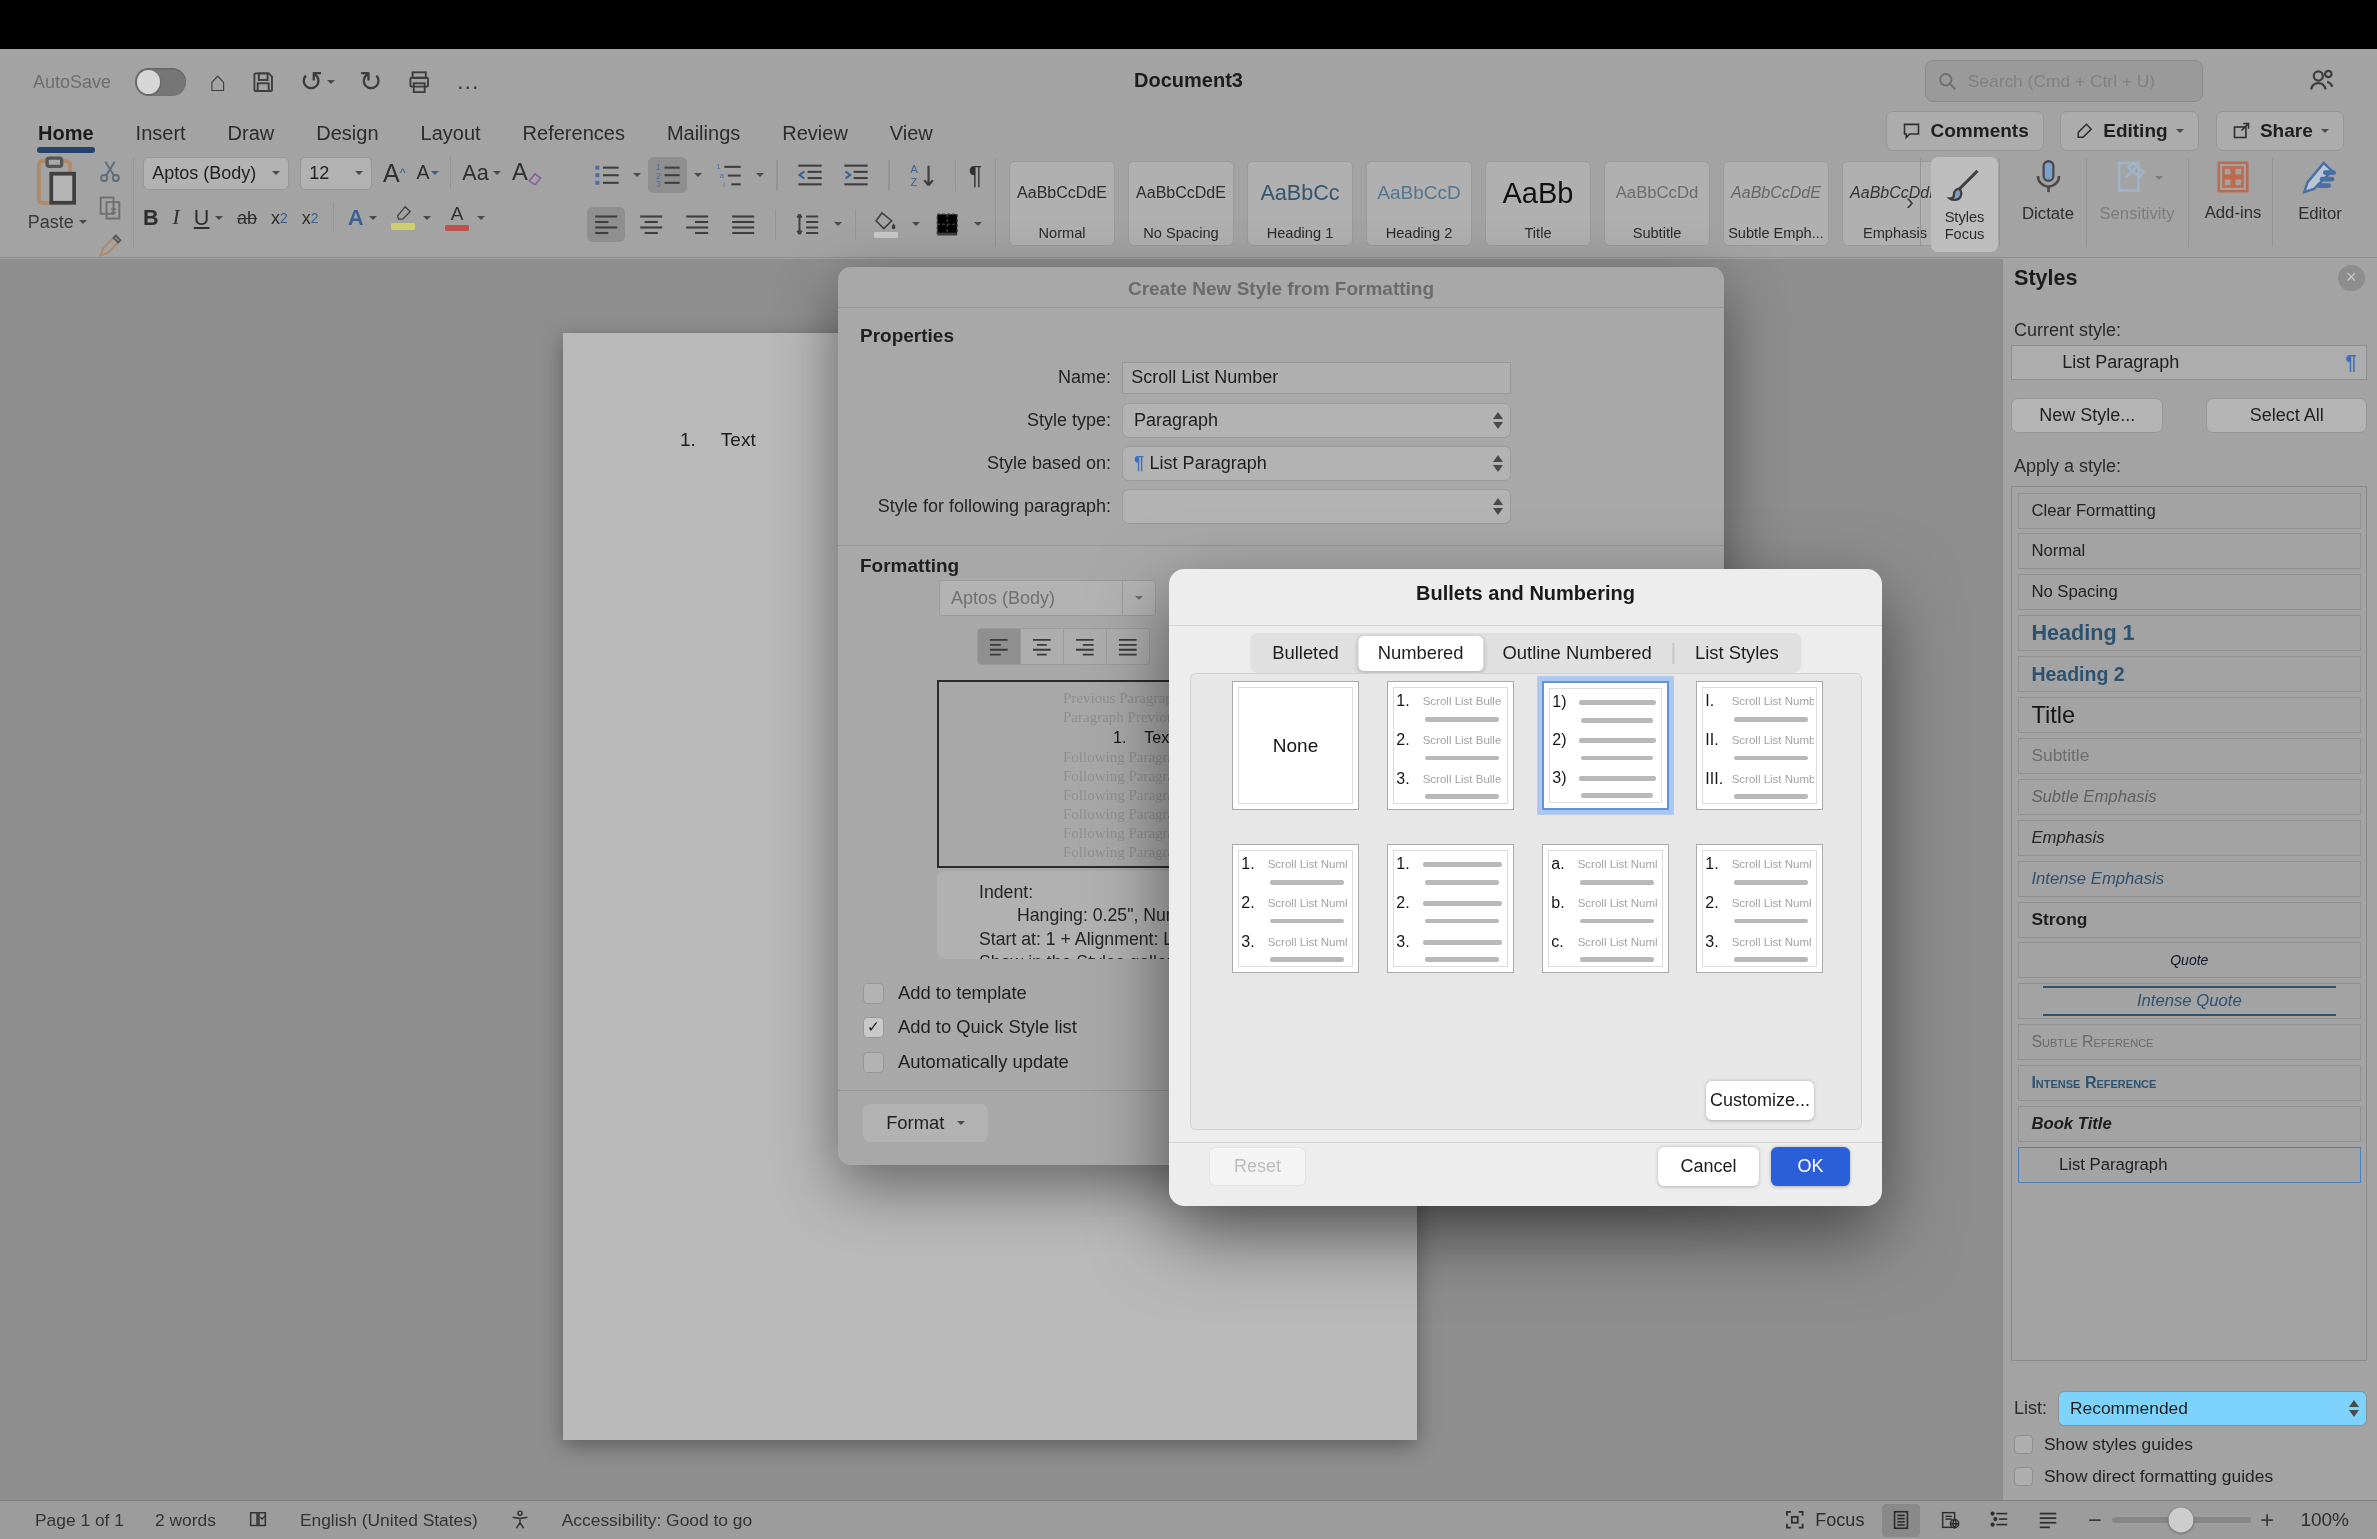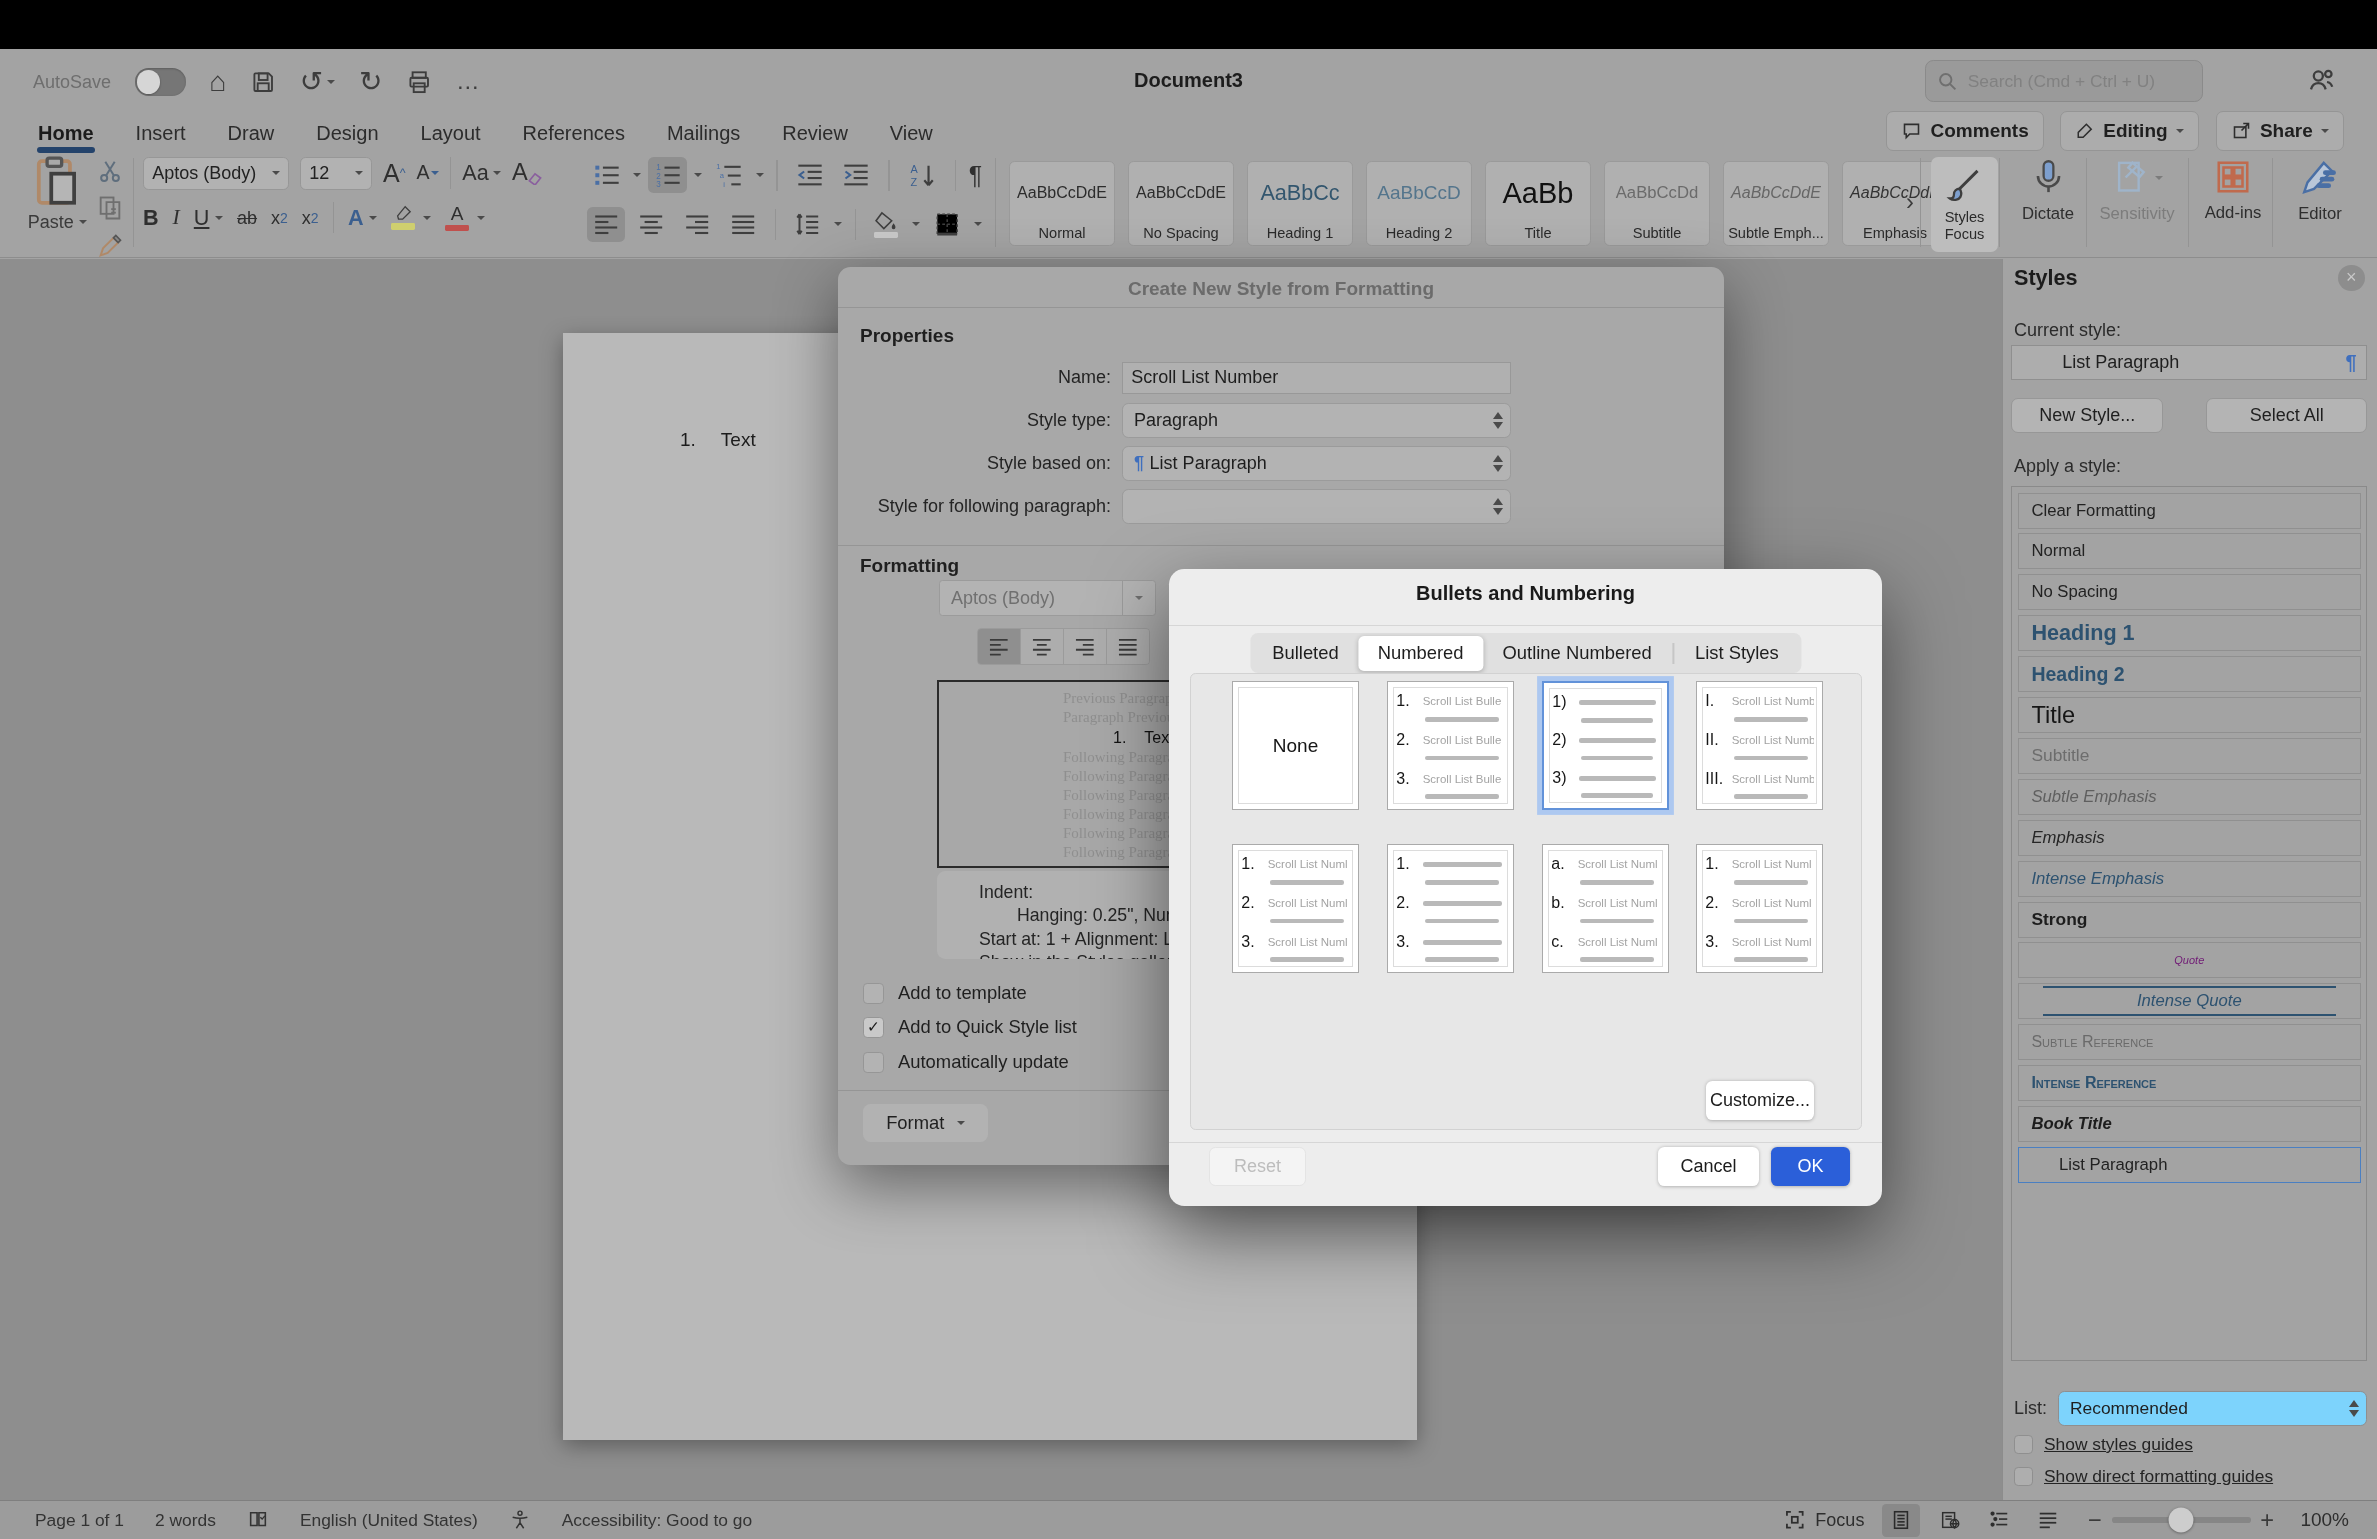--- a/index.html
+++ b/index.html
@@ -98,36 +98,36 @@
   .s-item.selected{border-color:#4a7fc1;}
   .s-plain{font-size:16.7px;color:#222;}
   .s-h1{font-size:21.6px;font-weight:600;color:#2d5270;}
   .s-h2{font-size:19.5px;font-weight:600;color:#2d5270;}
   .s-title{font-size:23.6px;color:#161616;}
   .s-subtitle{font-size:17.4px;color:#6d6d6d;}
   .s-subtle{font-size:16.7px;font-style:italic;color:#5f5f5f;}
   .s-em{font-size:16.7px;font-style:italic;color:#262626;}
   .s-intense-em{font-size:16.7px;font-style:italic;color:#2d5270;}
   .s-strong{font-size:17.4px;font-weight:700;color:#1d1d1d;}
-  .s-quote{font-size:11px;font-style:italic;color:#701a75;justify-content:center;padding-left:0;}
+  .s-quote{font-size:14px;font-style:italic;color:#0f172a;justify-content:center;padding-left:0;}
   .s-intense-quote{font-size:16.7px;font-style:italic;color:#2d5270;justify-content:center;padding-left:0;}
   .s-intense-quote span{border-top:2.1px solid #2d5270;border-bottom:2.1px solid #2d5270;padding:2.8px 0;width:86%;text-align:center;}
   .s-subtle-ref{font-size:16px;font-variant:small-caps;color:#6a6a6a;}
   .s-intense-ref{font-size:16px;font-variant:small-caps;font-weight:700;color:#2d5270;}
   .s-book{font-size:16.7px;font-weight:700;font-style:italic;color:#1d1d1d;}
   .s-listpara{font-size:16.7px;color:#222;padding-left:40px;}
   .sp-listrow{position:absolute;left:11px;top:1132px;right:9.7px;height:35px;display:flex;align-items:center;}
   .sp-listrow .llab{font-size:18px;color:#2b2b2b;margin-right:11px;}
   .sp-select{flex:1;height:35px;background:#7dd3fc;border:1.4px solid #8f8f8f;border-radius:6.3px;display:flex;align-items:center;justify-content:space-between;padding:0 7px 0 11px;box-sizing:border-box;font-size:17.4px;color:#1f1f1f;}
   .stepper{display:flex;flex-direction:column;gap:2.8px;align-items:center;}
   .tri-up{width:0;height:0;border-left:5.6px solid transparent;border-right:5.6px solid transparent;border-bottom:7px solid #4a4a4a;}
   .tri-dn{width:0;height:0;border-left:5.6px solid transparent;border-right:5.6px solid transparent;border-top:7px solid #4a4a4a;}
   .sp-check{position:absolute;left:11px;display:flex;align-items:center;gap:11px;}
   .cbx{width:19px;height:19px;border-radius:4.2px;background:#aeaeae;border:1.4px solid #8f8f8f;box-sizing:border-box;display:flex;align-items:center;justify-content:center;font-size:15.3px;color:#1c1c1c;}
-  .sp-check .clab{font-size:17.4px;color:#242424;text-decoration:underline;}
+  .sp-check .clab{font-size:17.4px;color:#242424;}
 
   
   .statusbar{position:absolute;left:0;right:0;bottom:0;height:39px;background:#9c9c9c;border-top:1.4px solid #7f7f7f;box-sizing:border-box;}
   .sb-left{position:absolute;left:35px;top:0;height:100%;display:flex;align-items:center;gap:0;}
   .sb-item{font-size:17.4px;color:#333;display:flex;align-items:center;gap:8.3px;margin-right:31px;white-space:nowrap;}
   .sb-right{position:absolute;right:28px;top:0;height:100%;display:flex;align-items:center;}
   .focus-btn{display:flex;align-items:center;gap:8.3px;font-size:18px;color:#2e2e2e;margin-right:18px;}
   .view-btn{width:38px;height:33px;display:flex;align-items:center;justify-content:center;margin-right:11px;border-radius:4.2px;}
   .view-btn.sel{background:#898989;}
   .zoom-minus,.zoom-plus{font-size:23.6px;color:#3a3a3a;padding:0 9.7px;}

